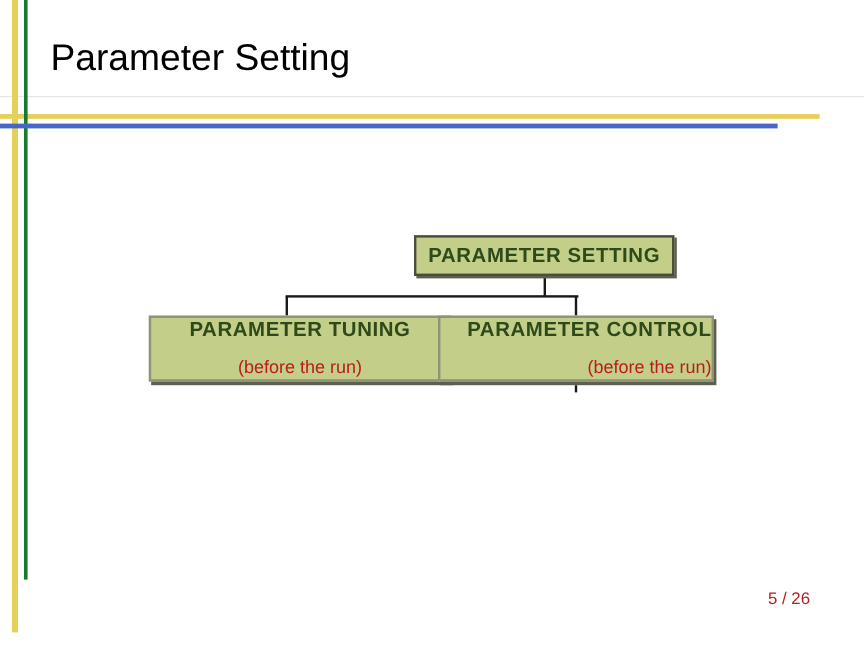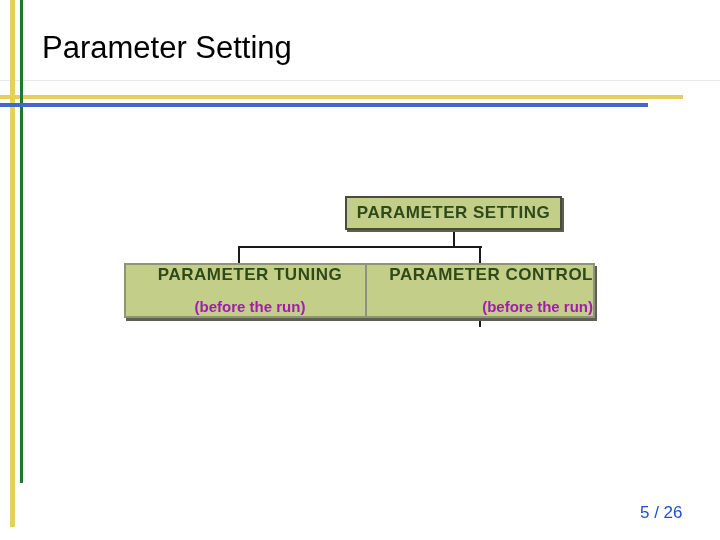--- a/index.html
+++ b/index.html
@@ -66,36 +66,36 @@
     left: 365px; top: 263px; width: 230px; height: 55px;
     border: 2px solid #90927a;
     box-shadow: 2px 3px 0 #5d5f4f;
     align-items: flex-end;
   }
   .node-heading {
     font-size: 17px; font-weight: bold; color: #2f4a1a;
     letter-spacing: 0.5px; line-height: 1.2; white-space: nowrap;
   }
   .node-note {
-    font-size: 15px; font-weight: bold; color: #a21caf;
+    font-size: 15px; font-weight: normal; color: #b91c1c;
     line-height: 1.2; white-space: nowrap; margin-top: 12px;
   }
   
   .connector {
     position: absolute; background: #1a1a1a;
   }
   .conn-root-drop   { left: 453px; top: 230px; width: 2px; height: 17px; }
   .conn-horizontal  { left: 238px; top: 246px; width: 244px; height: 2px; }
   .conn-left-drop   { left: 238px; top: 247px; width: 2px; height: 16px; }
   .conn-right-drop  { left: 479px; top: 247px; width: 2px; height: 16px; }
   .conn-stub-below  { left: 479px; top: 321px; width: 2px; height: 6px; }
   
   .page-indicator {
-    position: absolute; left: 640px; top: 503px;
-    font-size: 17px; color: #1d4ed8; white-space: nowrap;
+    position: absolute; left: 640px; top: 490px;
+    font-size: 14px; color: #b91c1c; white-space: nowrap;
   }
 </style>
 </head>
 <body>
 
 <div class="slide">
 
   <div class="faint-h-line"></div>
   <div class="yellow-h-line"></div>
   <div class="yellow-v-line"></div>

